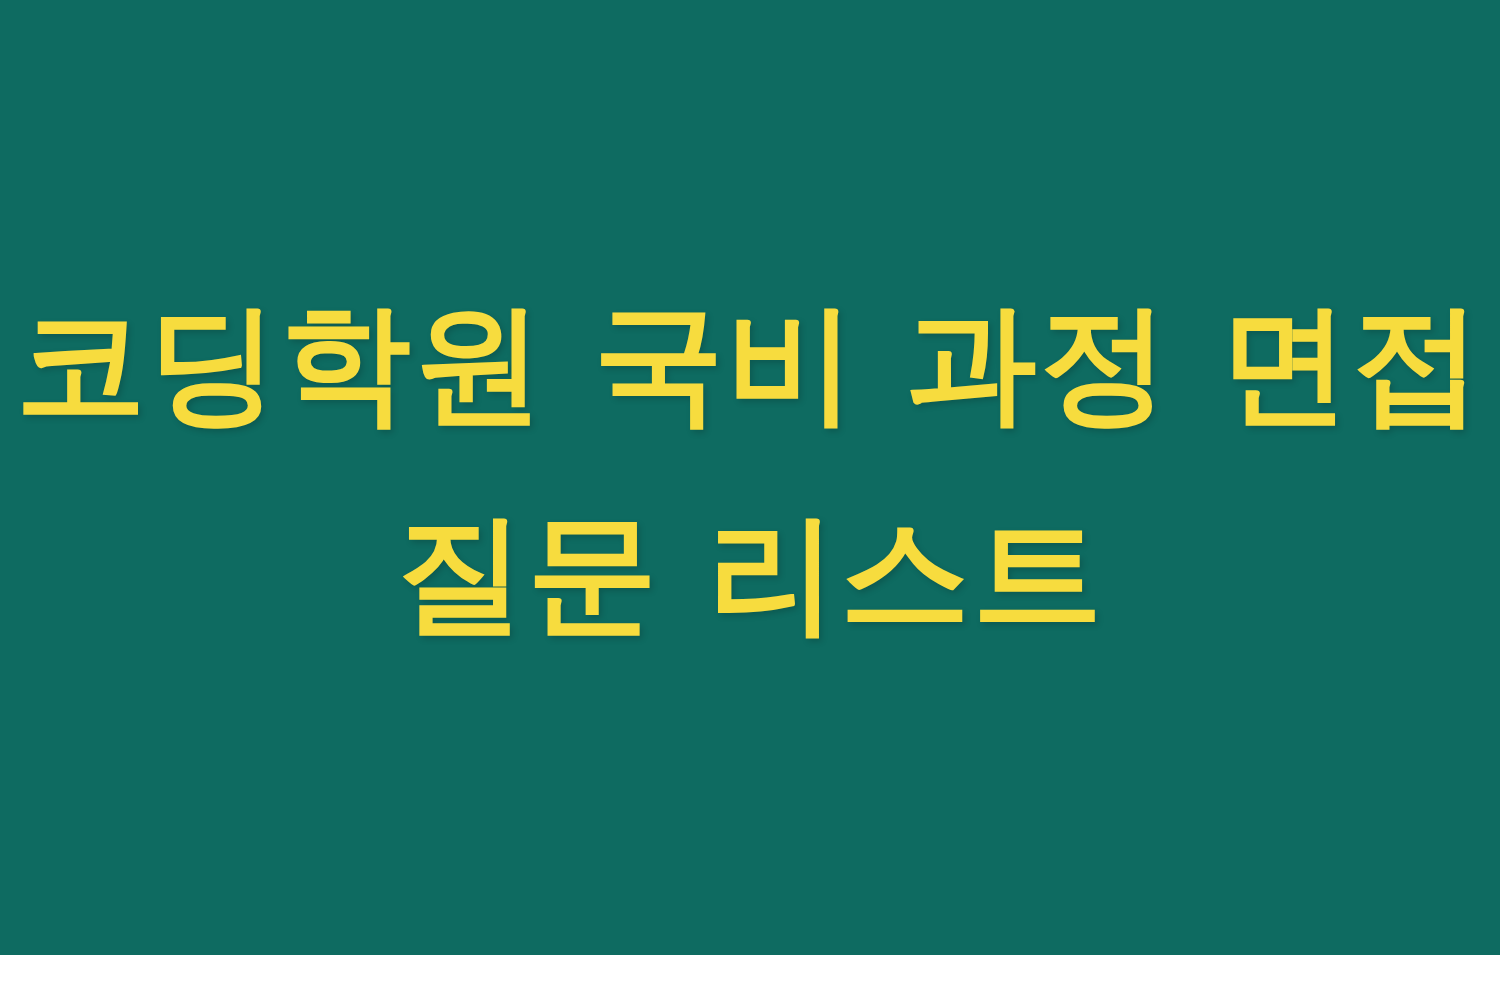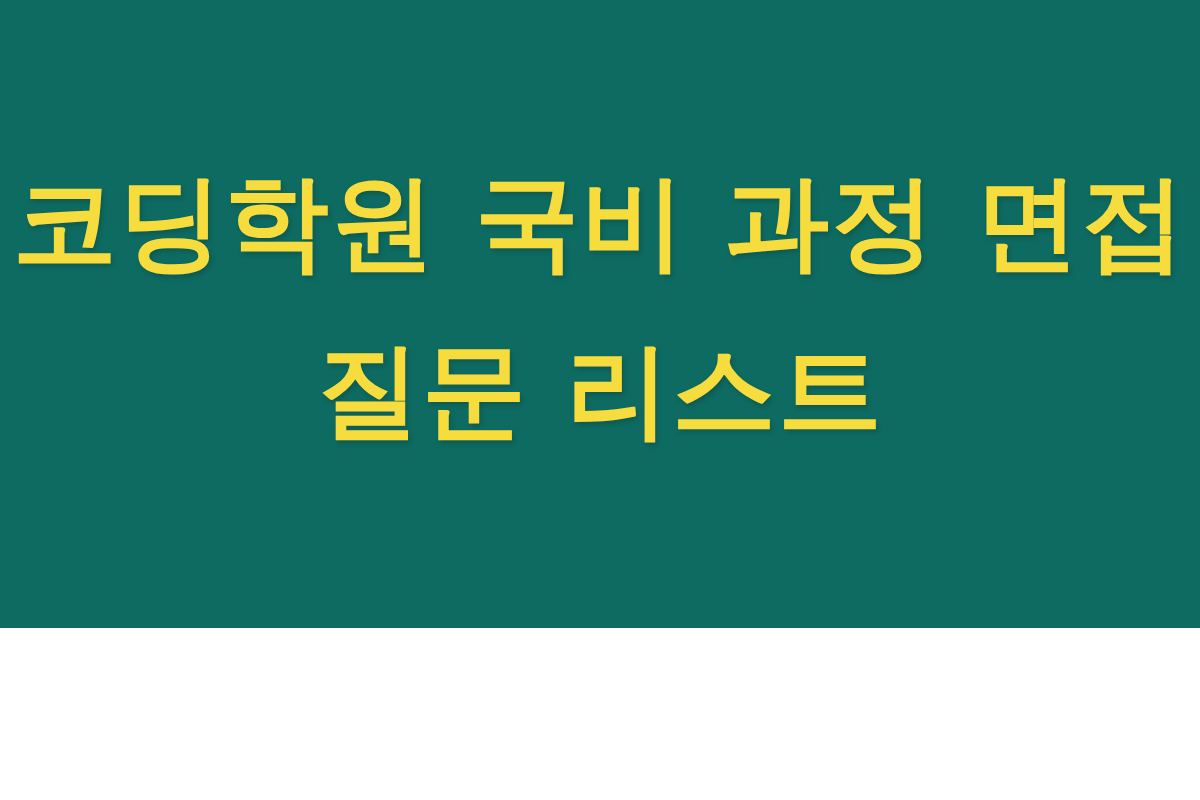--- a/index.html
+++ b/index.html
@@ -12,21 +12,21 @@
     width: 1200px;
     height: 800px;
     overflow: hidden;
     font-family: "Liberation Sans", "DejaVu Sans", sans-serif;
   }
 
   
   #banner {
     position: relative;
     width: 1200px;
-    height: 628px;
+    height: 764px;
     box-sizing: border-box;
     display: flex;
     align-items: center;
     justify-content: center;
     background: #0E6B61;
   }
 
   
   #headline {
     position: relative;

